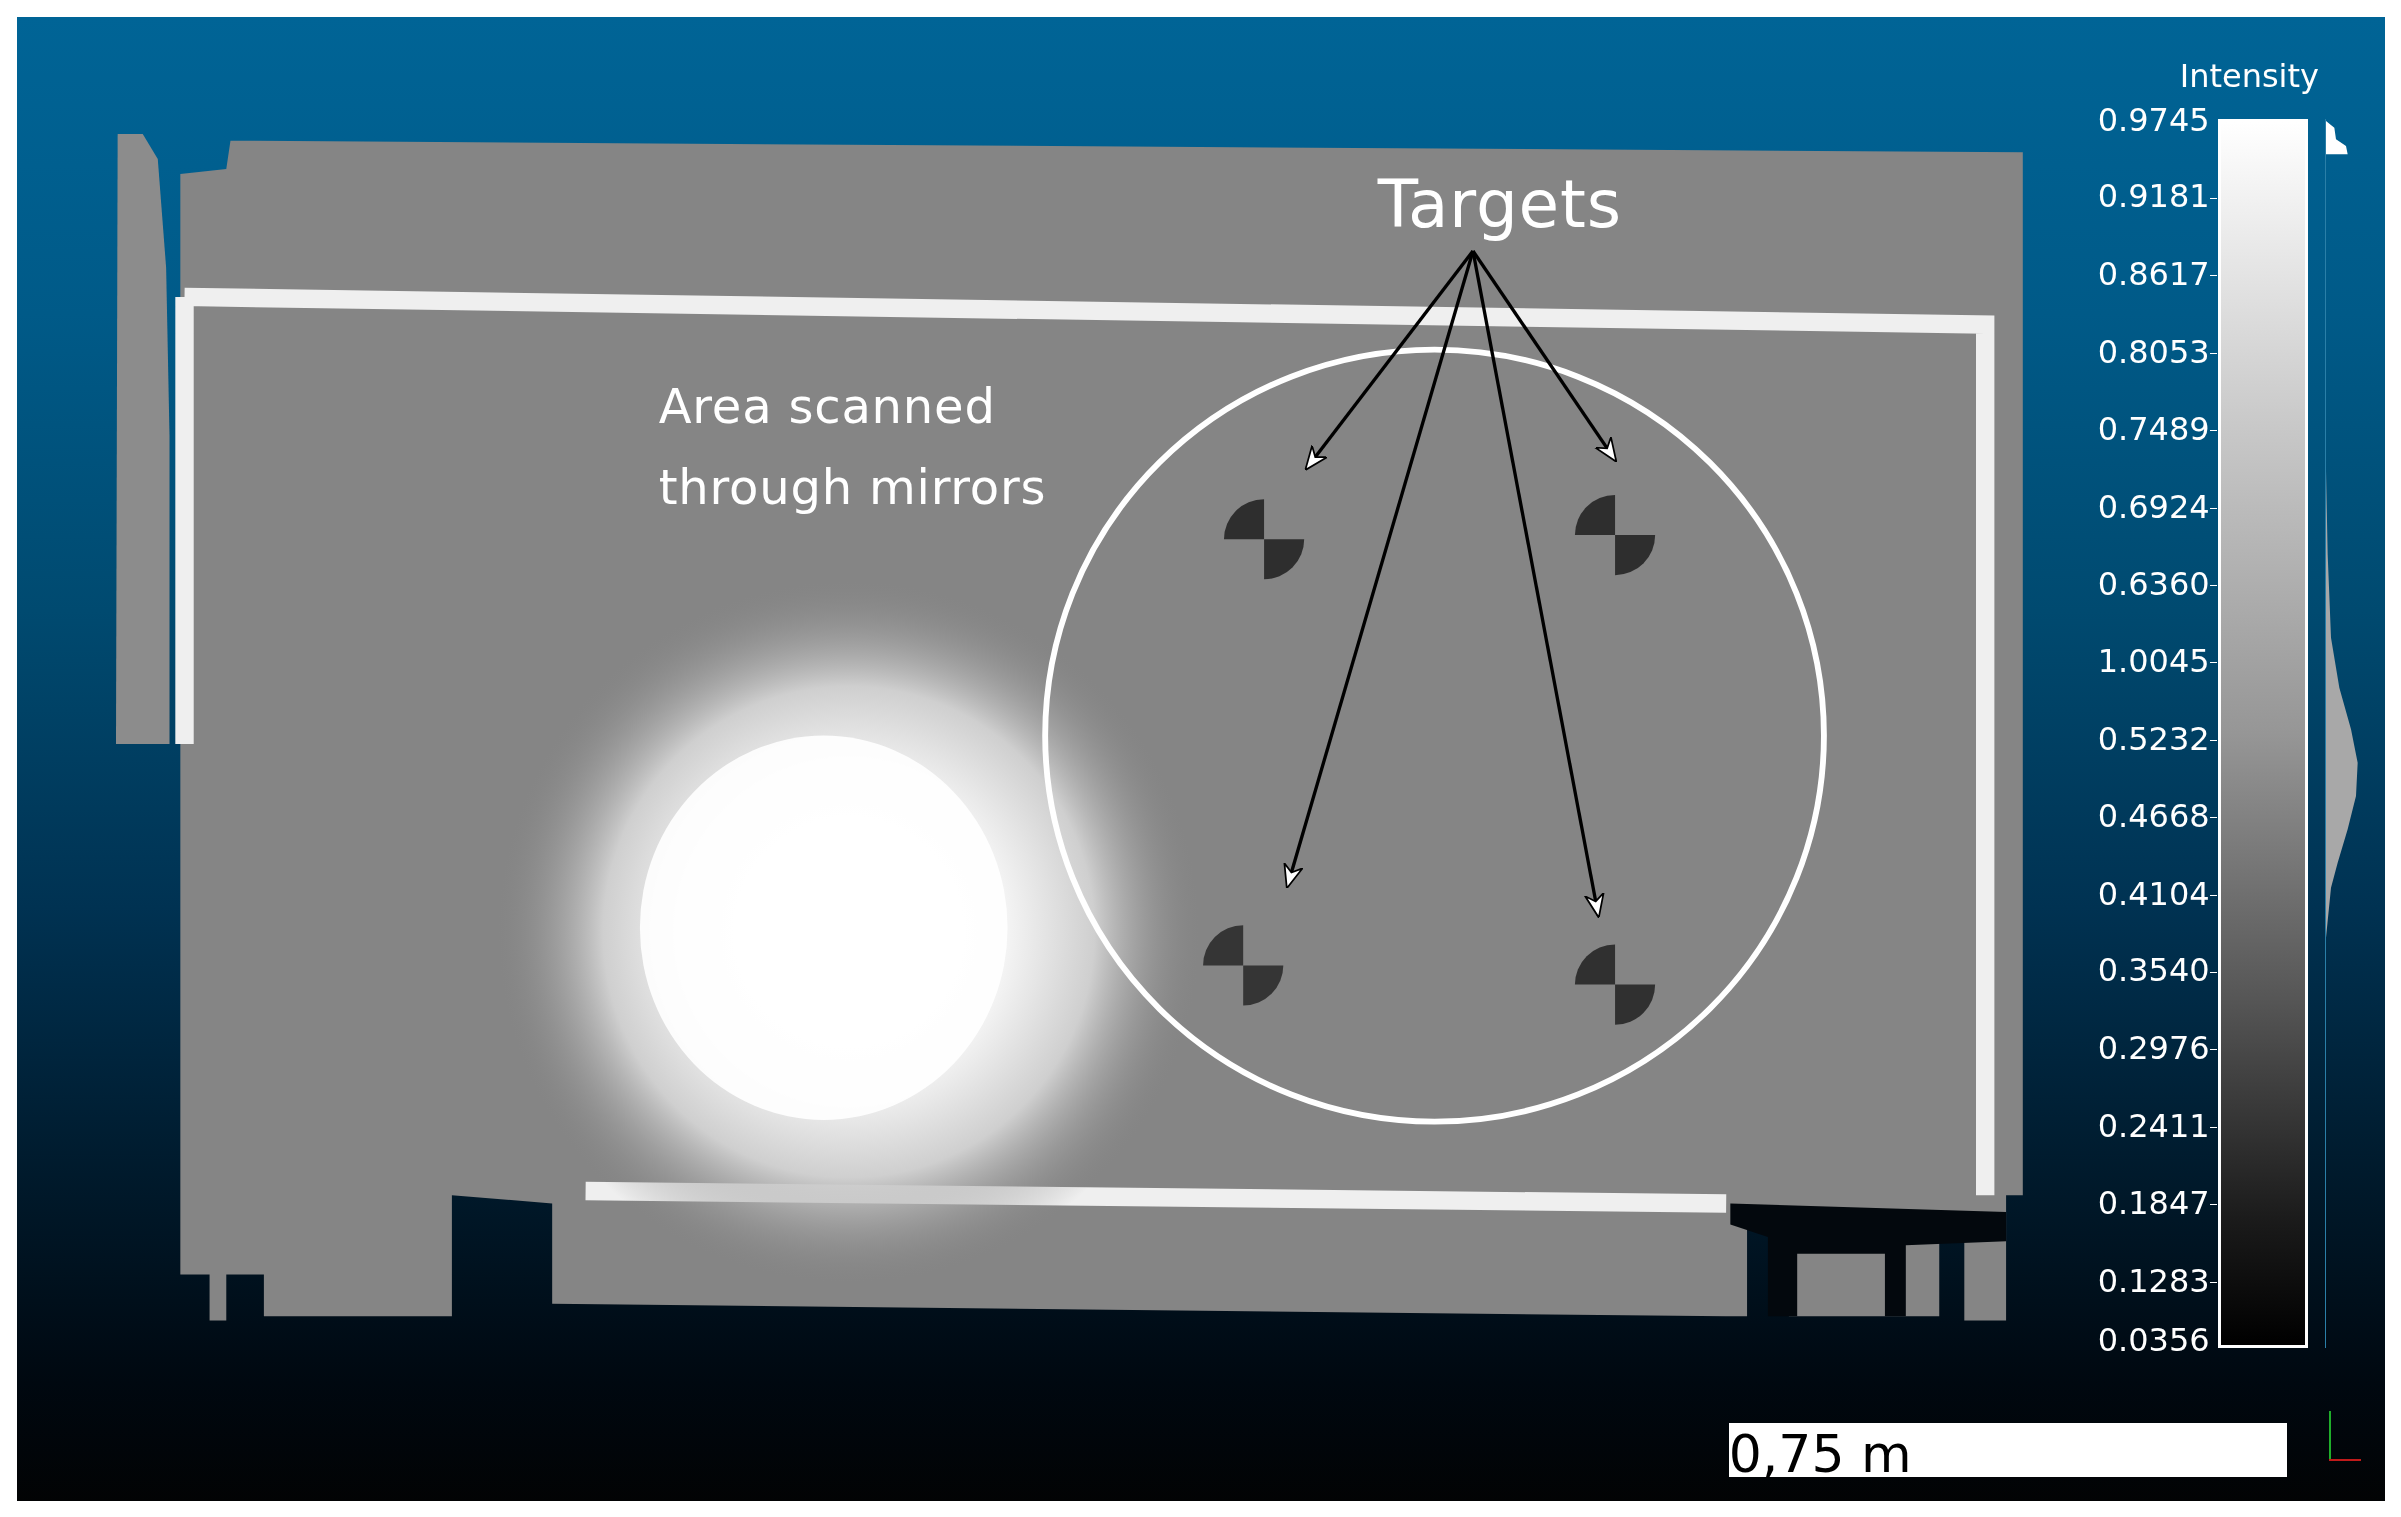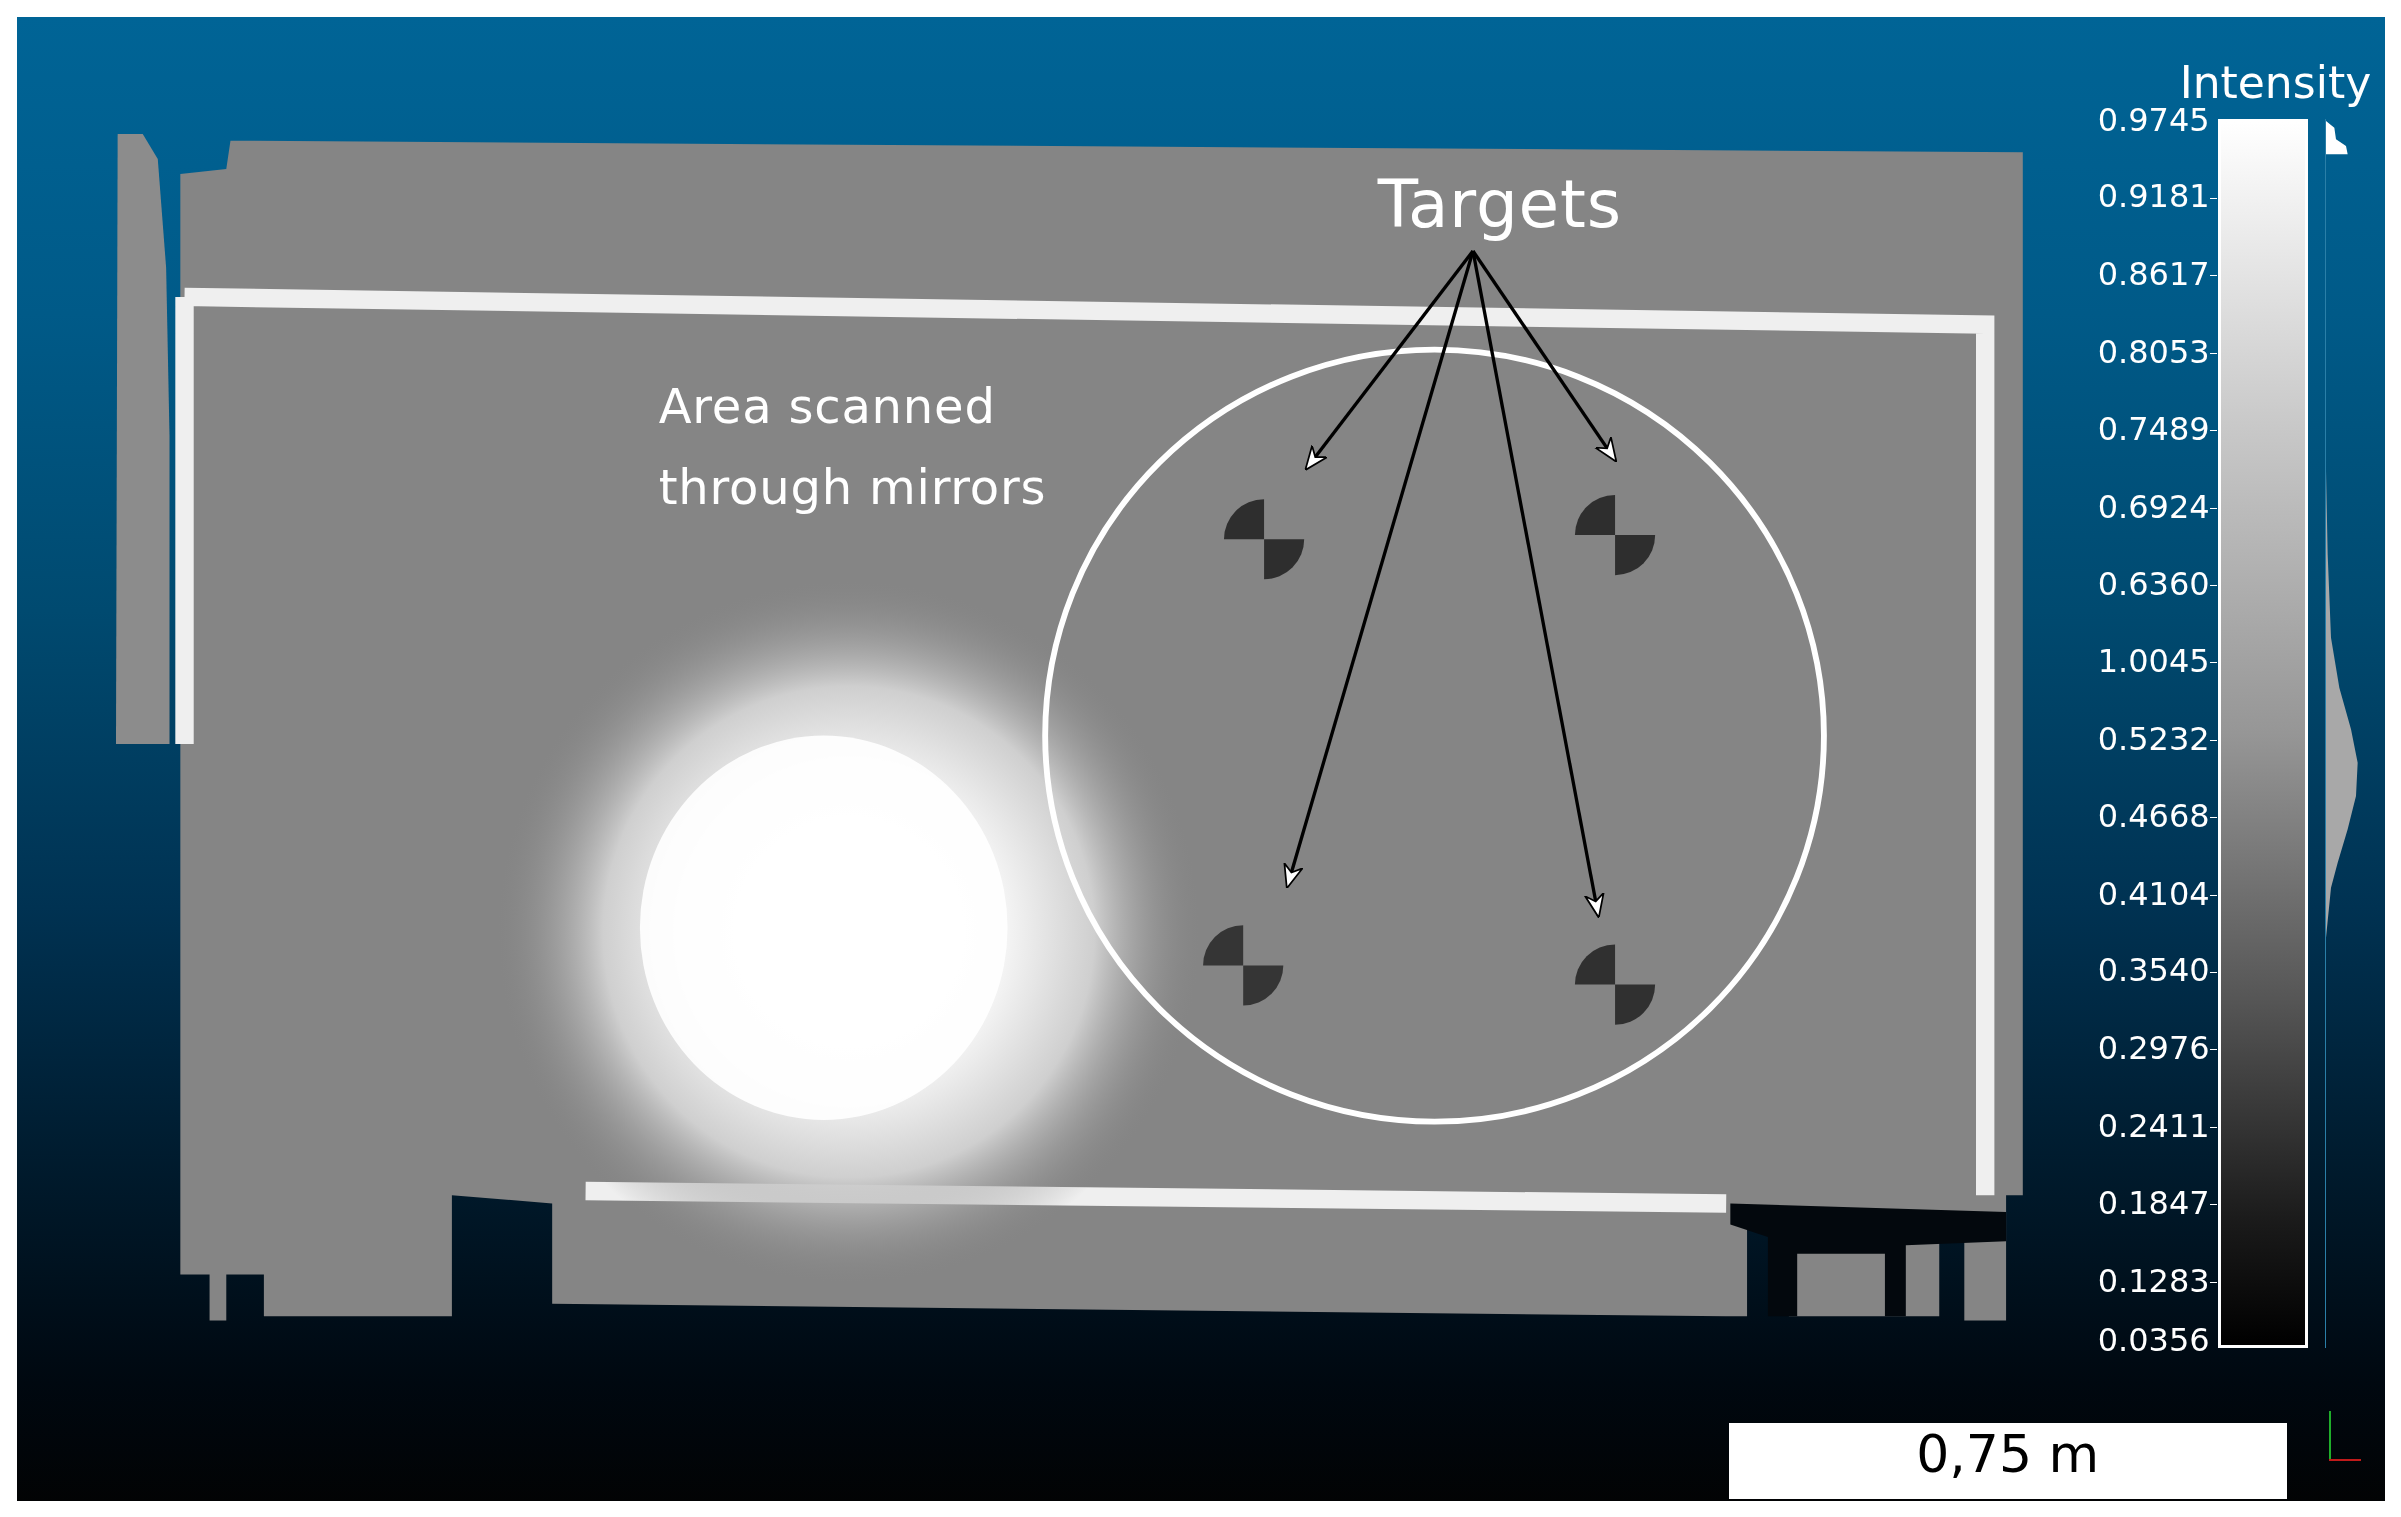--- a/index.html
+++ b/index.html
@@ -6,33 +6,33 @@
   body { width:2401px; height:1518px; position:relative; overflow:hidden; font-family:"DejaVu Sans", sans-serif; }
   #viewport {
     position:absolute; left:16.7px; top:16.7px; width:2368px; height:1484px;
     background: linear-gradient(to bottom, #006496 0%, #005a88 20%, #004a70 40%, #003252 60%, #001a2c 78%, #000810 92%, #020304 100%);
     overflow:hidden;
   }
   svg#scene { position:absolute; left:0; top:0; }
   .annot { position:absolute; color:#ffffff; white-space:pre; }
   #label-targets { left:1361px; top:149px; font-size:66px; letter-spacing:0.8px; }
   #label-area { left:642px; top:349px; font-size:48px; line-height:81px; letter-spacing:0.8px; }
-  #sf-title { position:absolute; left:2163px; top:40px; font-size:44px; color:#ffffff; }
+  #sf-title { position:absolute; left:2163px; top:40px; font-size:32px; color:#ffffff; }
   .tick-label { position:absolute; right:0; font-size:32px; color:#ffffff; text-align:right; }
   #tick-col { position:absolute; left:2056px; top:0; width:137px; height:1484px; }
   #colorbar {
     position:absolute; left:2201px; top:102px; width:90px; height:1229px;
     border:3.3px solid #ffffff; box-sizing:border-box;
     background: linear-gradient(to bottom, #ffffff 0%, #c8c8c8 25%, #969696 50%, #555555 72%, #1a1a1a 90%, #000000 100%);
   }
   .tick-mark { position:absolute; left:2193px; width:7.5px; height:1.7px; background:#ffffff; }
   #histo-axis { position:absolute; left:2308px; top:102px; width:1.7px; height:1229px; background:#2a7fa8; }
   #scalebar {
-    position:absolute; left:1712px; top:1406px; width:558px; height:76px;
-    background:#ffffff; color:#000000; font-size:52px; text-align:center; line-height:62px;
+    position:absolute; left:1712px; top:1406px; width:558px; height:54px;
+    background:#ffffff; color:#000000; font-size:52px; line-height:62px;
   }
   #axis-gizmo { position:absolute; left:2312px; top:1394px; width:33px; height:52px; }
   #axis-y { position:absolute; left:0; top:0; width:2.5px; height:50px; background:#1fae2a; }
   #axis-x { position:absolute; left:0; top:48px; width:32px; height:2.5px; background:#c01a1a; }
 </style>
 </head>
 <body>
 
 <div id="viewport">
   <svg id="scene" width="2368" height="1484" viewBox="0 0 2833 1776">

